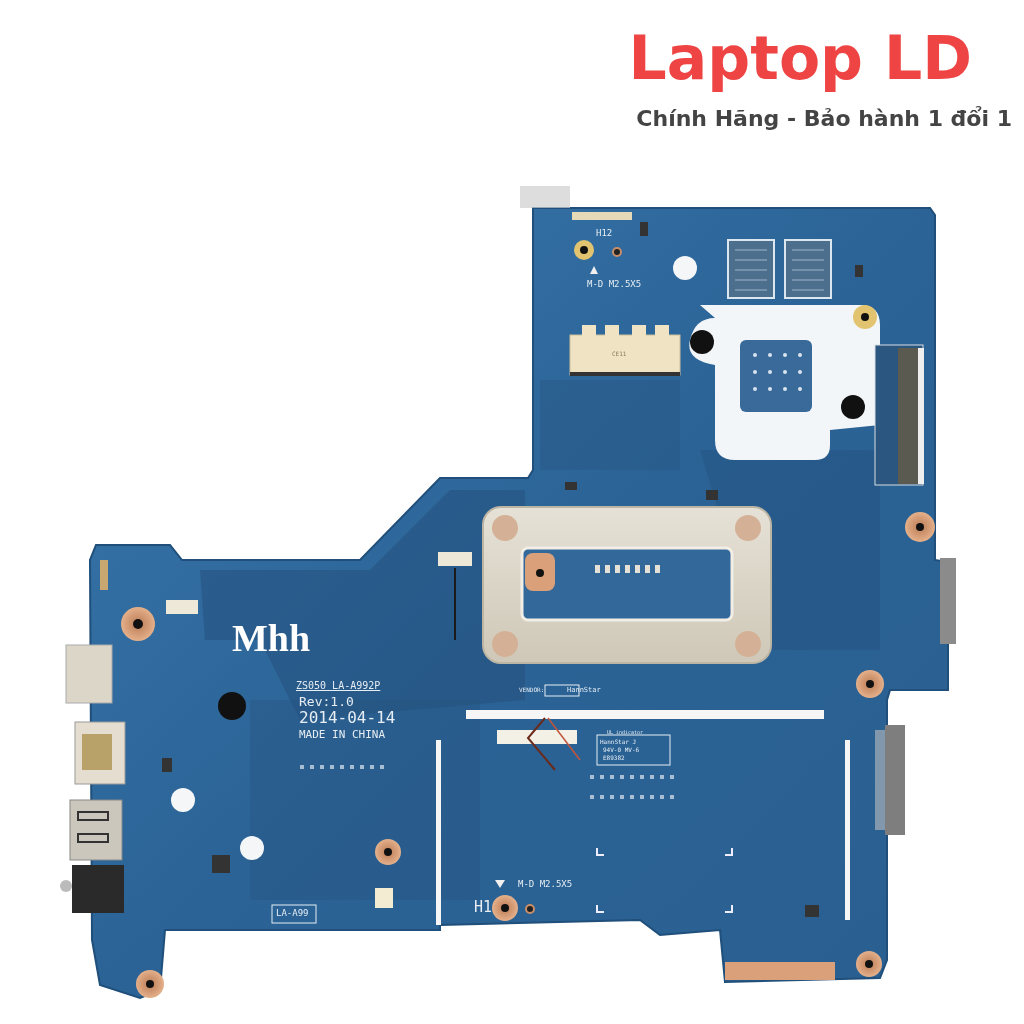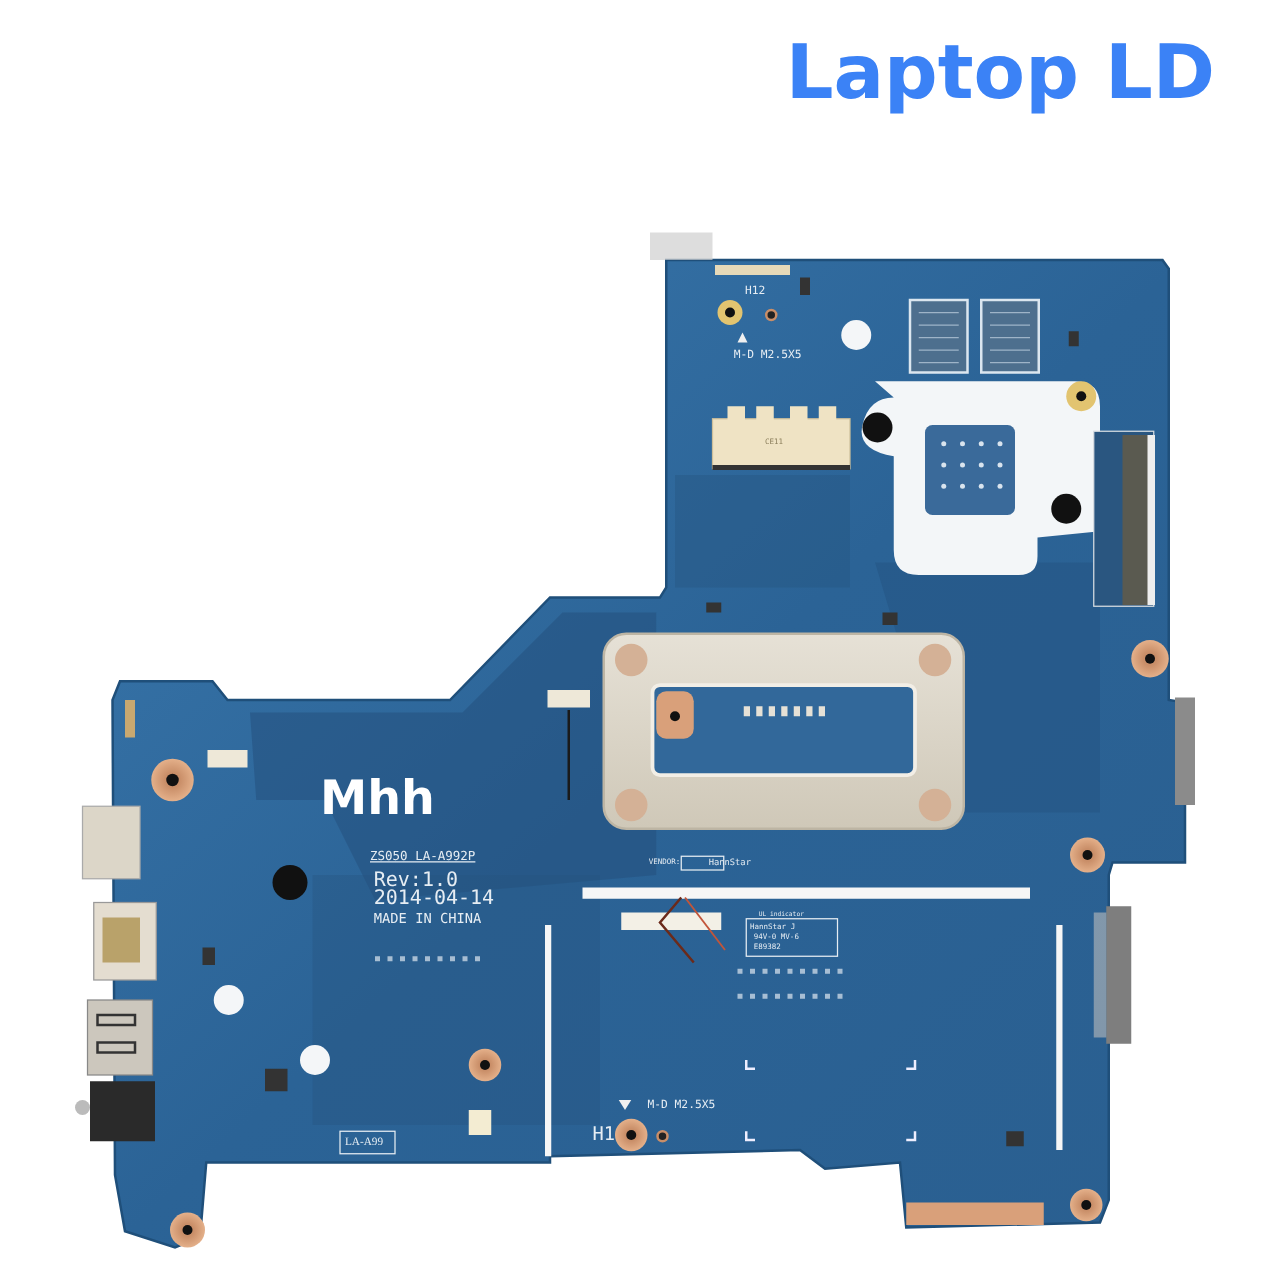--- a/index.html
+++ b/index.html
@@ -1,28 +1,29 @@
 <!DOCTYPE html>
 <html><head>
 <meta charset="utf-8">
 <style>
   html, body { margin:0; padding:0; }
   body { width:1024px; height:1024px; background:#ffffff; position:relative; overflow:hidden; font-family:"Liberation Sans", sans-serif; }
   .header { position:absolute; right:52px; top:20px; text-align:right; color:#404040; }
-  .brand { font-family:"DejaVu Sans", sans-serif; font-weight:bold; font-size:60px; line-height:76px; letter-spacing:0px; color:#3b82f6; }
+  .brand { font-family:"DejaVu Sans", sans-serif; font-weight:bold; font-size:60px; line-height:76px; letter-spacing:0px; color:#ef4444; }
   .tagline { font-family:"DejaVu Sans", sans-serif; font-weight:bold; font-size:22px; line-height:30px; color:#444; margin-top:8px; margin-right:-40px; }
   svg.board { position:absolute; left:0; top:0; }
   .overlay-text { position:absolute; font-family:"DejaVu Sans", sans-serif; font-weight:bold; color:#ffffff; font-size:38px; }
   .s { position:absolute; font-family:"DejaVu Sans Mono", monospace; color:#e6edf3; white-space:nowrap; }
 </style>
 </head>
 <body>
 
 <div class="header">
   <div class="brand">Laptop LD</div>
+  <div class="tagline">Chính Hãng - Bảo hành 1 đổi 1</div>
 </div>
 
 <svg class="board" width="1024" height="1024" viewBox="0 0 1024 1024">
   <defs>
     <linearGradient id="pcb" x1="0" y1="0" x2="1" y2="1">
       <stop offset="0" stop-color="#3a78ad"></stop>
       <stop offset="0.5" stop-color="#2b6396"></stop>
       <stop offset="1" stop-color="#2a5f90"></stop>
     </linearGradient>
     <radialGradient id="pad" cx="0.5" cy="0.5" r="0.5">
@@ -218,29 +219,29 @@
   <path d="M 548 718 L 580 760" stroke="#c2553a" stroke-width="1.5" fill="none"></path>
   <path d="M 455 568 L 455 640" stroke="#1a1a1a" stroke-width="2" fill="none"></path>
 
   <rect x="597" y="735" width="73" height="30" fill="none" stroke="#e6edf3" stroke-width="1"></rect>
   <rect x="272" y="905" width="44" height="18" fill="none" stroke="#e6edf3" stroke-width="1"></rect>
   <rect x="545" y="685" width="34" height="11" fill="none" stroke="#e6edf3" stroke-width="1"></rect>
   <polygon points="495,880 505,880 500,888" fill="#f0f0f0"></polygon>
 </svg>
 
 <div class="s" style="left:296px;top:680px;font-size:10px;text-decoration:underline;">ZS050 LA-A992P</div>
-<div class="s" style="left:299px;top:694px;font-size:16px;">Rev:1.0</div>
+<div class="s" style="left:299px;top:694px;font-size:13px;">Rev:1.0</div>
 <div class="s" style="left:299px;top:708px;font-size:16px;">2014-04-14</div>
 <div class="s" style="left:299px;top:728px;font-size:11px;">MADE IN CHINA</div>
-<div class="s" style="left:276px;top:908px;font-size:9px;font-family:Liberation Serif, serif;">LA-A99</div>
+<div class="s" style="left:276px;top:908px;font-size:9px;">LA-A99</div>
 <div class="s" style="left:519px;top:686px;font-size:6px;">VENDOR:</div>
 <div class="s" style="left:547px;top:686px;font-size:7px;padding-left:20px;">HannStar</div>
 <div class="s" style="left:607px;top:729px;font-size:5px;">UL indicator</div>
 <div class="s" style="left:600px;top:738px;font-size:6px;">HannStar J</div>
 <div class="s" style="left:603px;top:746px;font-size:6px;">94V-0   MV-6</div>
 <div class="s" style="left:603px;top:754px;font-size:6px;">E89382</div>
 <div class="s" style="left:587px;top:279px;font-size:9px;">M-D M2.5X5</div>
 <div class="s" style="left:518px;top:879px;font-size:9px;">M-D M2.5X5</div>
 <div class="s" style="left:596px;top:228px;font-size:9px;">H12</div>
 <div class="s" style="left:474px;top:898px;font-size:15px;">H1</div>
 <div class="s" style="left:612px;top:350px;font-size:6px;color:#8a7d5a;">CE11</div>
 
-<div class="overlay-text" style="left:256px;top:616px;">Mhh</div>
+<div class="overlay-text" style="left:232px;top:616px;font-family:Liberation Serif, serif;">Mhh</div>
 
 </body></html>

